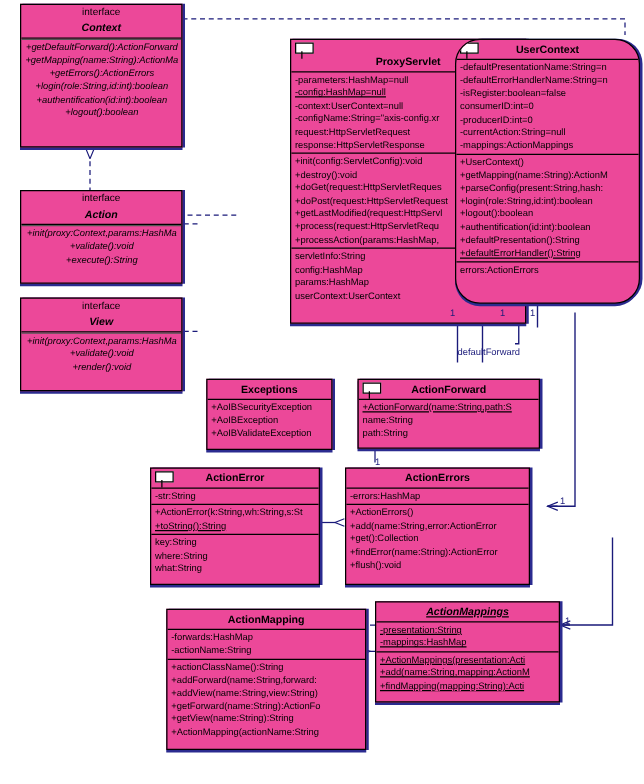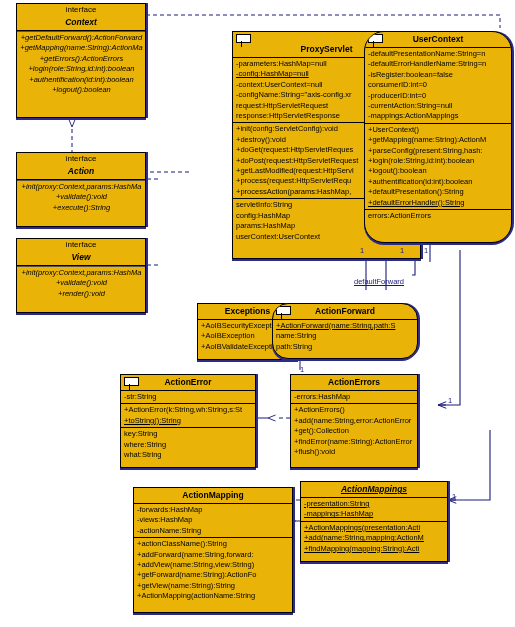--- a/index.html
+++ b/index.html
@@ -6,21 +6,21 @@
   body{
     width:515px;height:627px;position:relative;overflow:hidden;
     font-family:"Liberation Sans","DejaVu Sans",sans-serif;
     color:#000;
   }
   #canvas{position:absolute;left:0;top:0;width:515px;height:627px;}
   svg.wires{position:absolute;left:0;top:0;width:515px;height:627px;pointer-events:none;}
 
   .uclass{
     position:absolute;
-    background:#eab308;
+    background:#ec4899;
     border:1px solid #000000;
     box-shadow:2px 0 0 0 #2b2b8f, 0 2px 0 0 #2b2b8f;
     box-sizing:border-box;
     overflow:hidden;
   }
   .uclass .hdr{
     text-align:center;
     font-weight:bold;
     font-size:8.5px;
     line-height:11px;
@@ -222,31 +222,31 @@
       <div class="row">+authentification(id:int):boolean</div>
       <div class="row">+defaultPresentation():String</div>
       <div class="row und">+defaultErrorHandler():String</div>
     </div>
     <div class="sep"></div>
     <div class="rows">
       <div class="row">errors:ActionErrors</div>
     </div>
   </div>
 
-  <div class="uclass" style="left:165px;top:303px;width:101px;height:57px;margin-left:32px;">
+  <div class="uclass" style="left:165px;top:303px;width:101px;height:57px;">
     <div class="hdr">Exceptions</div>
     <div class="sep"></div>
     <div class="rows">
       <div class="row">+AoIBSecurityException</div>
       <div class="row">+AoIBException</div>
       <div class="row">+AoIBValidateException</div>
     </div>
   </div>
 
-  <div class="uclass" style="left:272px;top:303px;width:146px;height:56px;border-radius:16px;">
+  <div class="uclass" style="left:286px;top:303px;width:146px;height:56px;">
     <div class="tag"></div>
     <div class="taghook"></div>
     <div class="hdr">ActionForward</div>
     <div class="sep"></div>
     <div class="rows">
       <div class="row und">+ActionForward(name:String,path:S</div>
       <div class="row">name:String</div>
       <div class="row">path:String</div>
     </div>
   </div>
@@ -265,42 +265,41 @@
       <div class="row und">+toString():String</div>
     </div>
     <div class="sep"></div>
     <div class="rows">
       <div class="row">key:String</div>
       <div class="row">where:String</div>
       <div class="row">what:String</div>
     </div>
   </div>
 
-  <div class="uclass" style="left:290px;top:374px;width:128px;height:94px;">
+  <div class="uclass" style="left:276px;top:374px;width:148px;height:94px;">
     <div class="hdr">ActionErrors</div>
     <div class="sep"></div>
     <div class="rows">
       <div class="row">-errors:HashMap</div>
     </div>
     <div class="sep"></div>
     <div class="rows">
       <div class="row">+ActionErrors()</div>
       <div class="row">+add(name:String,error:ActionError</div>
       <div class="row">+get():Collection</div>
       <div class="row">+findError(name:String):ActionError</div>
       <div class="row">+flush():void</div>
     </div>
   </div>
 
-  <div class="uclass" style="left:133px;top:487px;width:160px;height:126px;">
+  <div class="uclass" style="left:133px;top:487px;width:160px;height:113px;">
     <div class="hdr">ActionMapping</div>
     <div class="sep"></div>
     <div class="rows">
       <div class="row">-forwards:HashMap</div>
-      <div class="row">-views:HashMap</div>
       <div class="row">-actionName:String</div>
     </div>
     <div class="sep"></div>
     <div class="rows">
       <div class="row">+actionClassName():String</div>
       <div class="row">+addForward(name:String,forward:</div>
       <div class="row">+addView(name:String,view:String)</div>
       <div class="row">+getForward(name:String):ActionFo</div>
       <div class="row">+getView(name:String):String</div>
       <div class="row">+ActionMapping(actionName:String</div>
@@ -318,18 +317,18 @@
     <div class="rows">
       <div class="row">+ActionMappings(presentation:Acti</div>
       <div class="row">+add(name:String,mapping:ActionM</div>
       <div class="row">+findMapping(mapping:String):Acti</div>
     </div>
   </div>
 
   <div class="dlabel" style="left:360px;top:246px;">1</div>
   <div class="dlabel" style="left:400px;top:246px;">1</div>
   <div class="dlabel" style="left:424px;top:246px;">1</div>
-  <div class="dlabel" style="left:354px;top:277px;text-decoration:underline;">defaultForward</div>
+  <div class="dlabel" style="left:366px;top:277px;">defaultForward</div>
   <div class="dlabel" style="left:448px;top:396px;">1</div>
   <div class="dlabel" style="left:452px;top:492px;">1</div>
   <div class="dlabel" style="left:300px;top:365px;">1</div>
 
 </div>
 
 </body></html>

